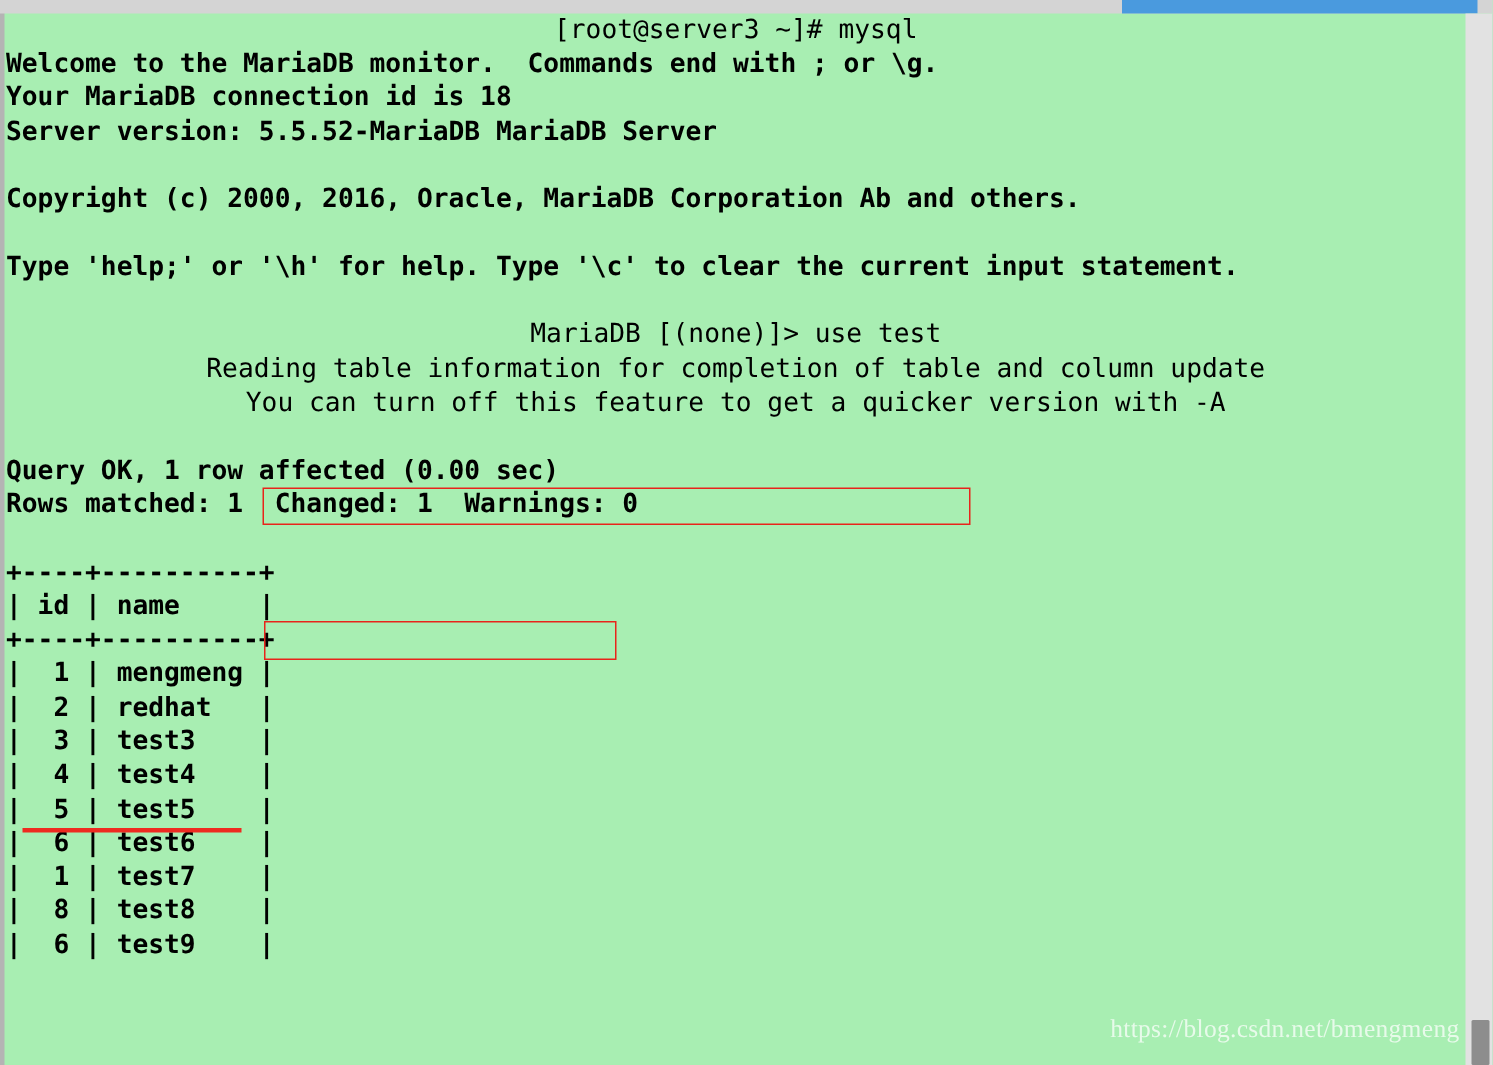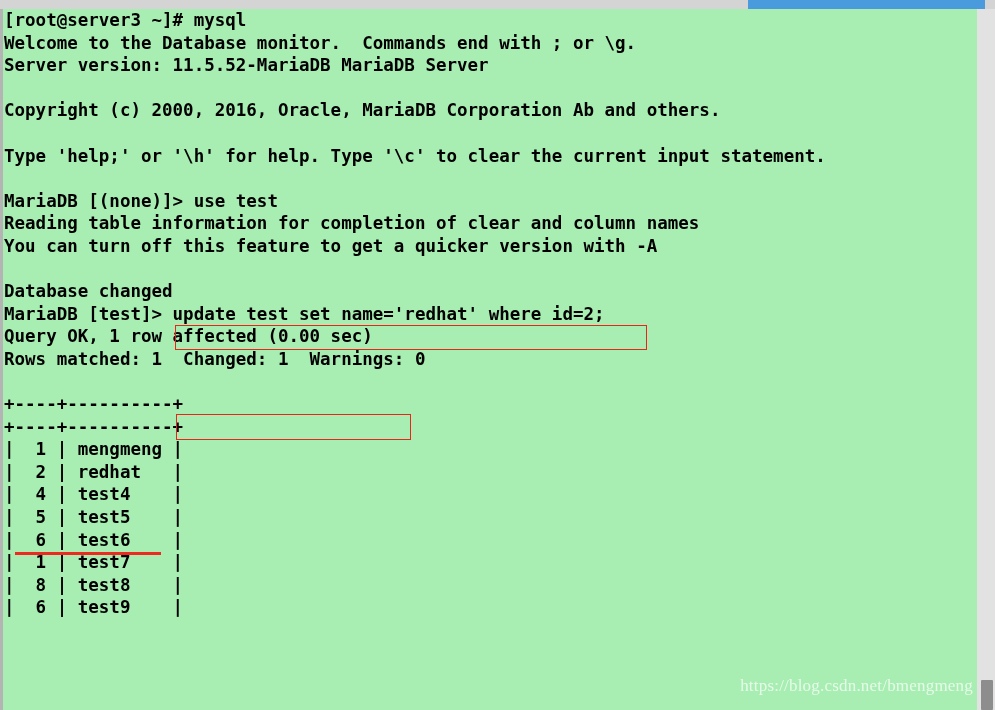--- a/index.html
+++ b/index.html
@@ -86,21 +86,22 @@
     font-size: 17.5px;
     white-space: pre;
     color: #000000;
     letter-spacing: 0px;
     font-family: "DejaVu Sans Mono", "Liberation Mono", monospace;
   }
   .line.bold {
     font-weight: bold;
   }
   .line.reg {
-    font-weight: bold;
+    font-weight: normal;
+    text-align: center;
   }
   .line.blank {
     height: 22.6px;
   }
 
   
   .redbox {
     position: absolute;
     border: 1.5px solid #e8241b;
     box-sizing: border-box;
@@ -144,40 +145,41 @@
 </style>
 </head>
 <body>
 
 <div id="terminal-window">
 
   <div id="left-gutter"></div>
 
   <div id="screen">
       <div class="line reg">[root@server3 ~]# mysql</div>
-      <div class="line bold">Welcome to the Database monitor.  Commands end with ; or \g.</div>
-      <div class="line bold">Server version: 11.5.52-MariaDB MariaDB Server</div>
+      <div class="line bold">Welcome to the MariaDB monitor.  Commands end with ; or \g.</div>
+      <div class="line bold">Your MariaDB connection id is 18</div>
+      <div class="line bold">Server version: 5.5.52-MariaDB MariaDB Server</div>
       <div class="line blank"></div>
       <div class="line bold">Copyright (c) 2000, 2016, Oracle, MariaDB Corporation Ab and others.</div>
       <div class="line blank"></div>
       <div class="line bold">Type 'help;' or '\h' for help. Type '\c' to clear the current input statement.</div>
       <div class="line blank"></div>
       <div class="line reg">MariaDB [(none)]&gt; use test</div>
-      <div class="line reg">Reading table information for completion of clear and column names</div>
+      <div class="line reg">Reading table information for completion of table and column update</div>
       <div class="line reg">You can turn off this feature to get a quicker version with -A</div>
       <div class="line blank"></div>
-      <div class="line bold">Database changed</div>
-      <div class="line reg">MariaDB [test]&gt; update test set name='redhat' where id=2;</div>
       <div class="line bold">Query OK, 1 row affected (0.00 sec)</div>
       <div class="line bold">Rows matched: 1  Changed: 1  Warnings: 0</div>
       <div class="line blank"></div>
       <div class="line bold">+----+----------+</div>
+      <div class="line bold">| id | name     |</div>
       <div class="line bold">+----+----------+</div>
       <div class="line bold">|  1 | mengmeng |</div>
       <div class="line bold">|  2 | redhat   |</div>
+      <div class="line bold">|  3 | test3    |</div>
       <div class="line bold">|  4 | test4    |</div>
       <div class="line bold">|  5 | test5    |</div>
       <div class="line bold">|  6 | test6    |</div>
       <div class="line bold">|  1 | test7    |</div>
       <div class="line bold">|  8 | test8    |</div>
       <div class="line bold">|  6 | test9    |</div>
     </div>
 
   <div class="redbox" id="redbox-update"></div>
   <div class="redbox" id="redbox-select"></div>

